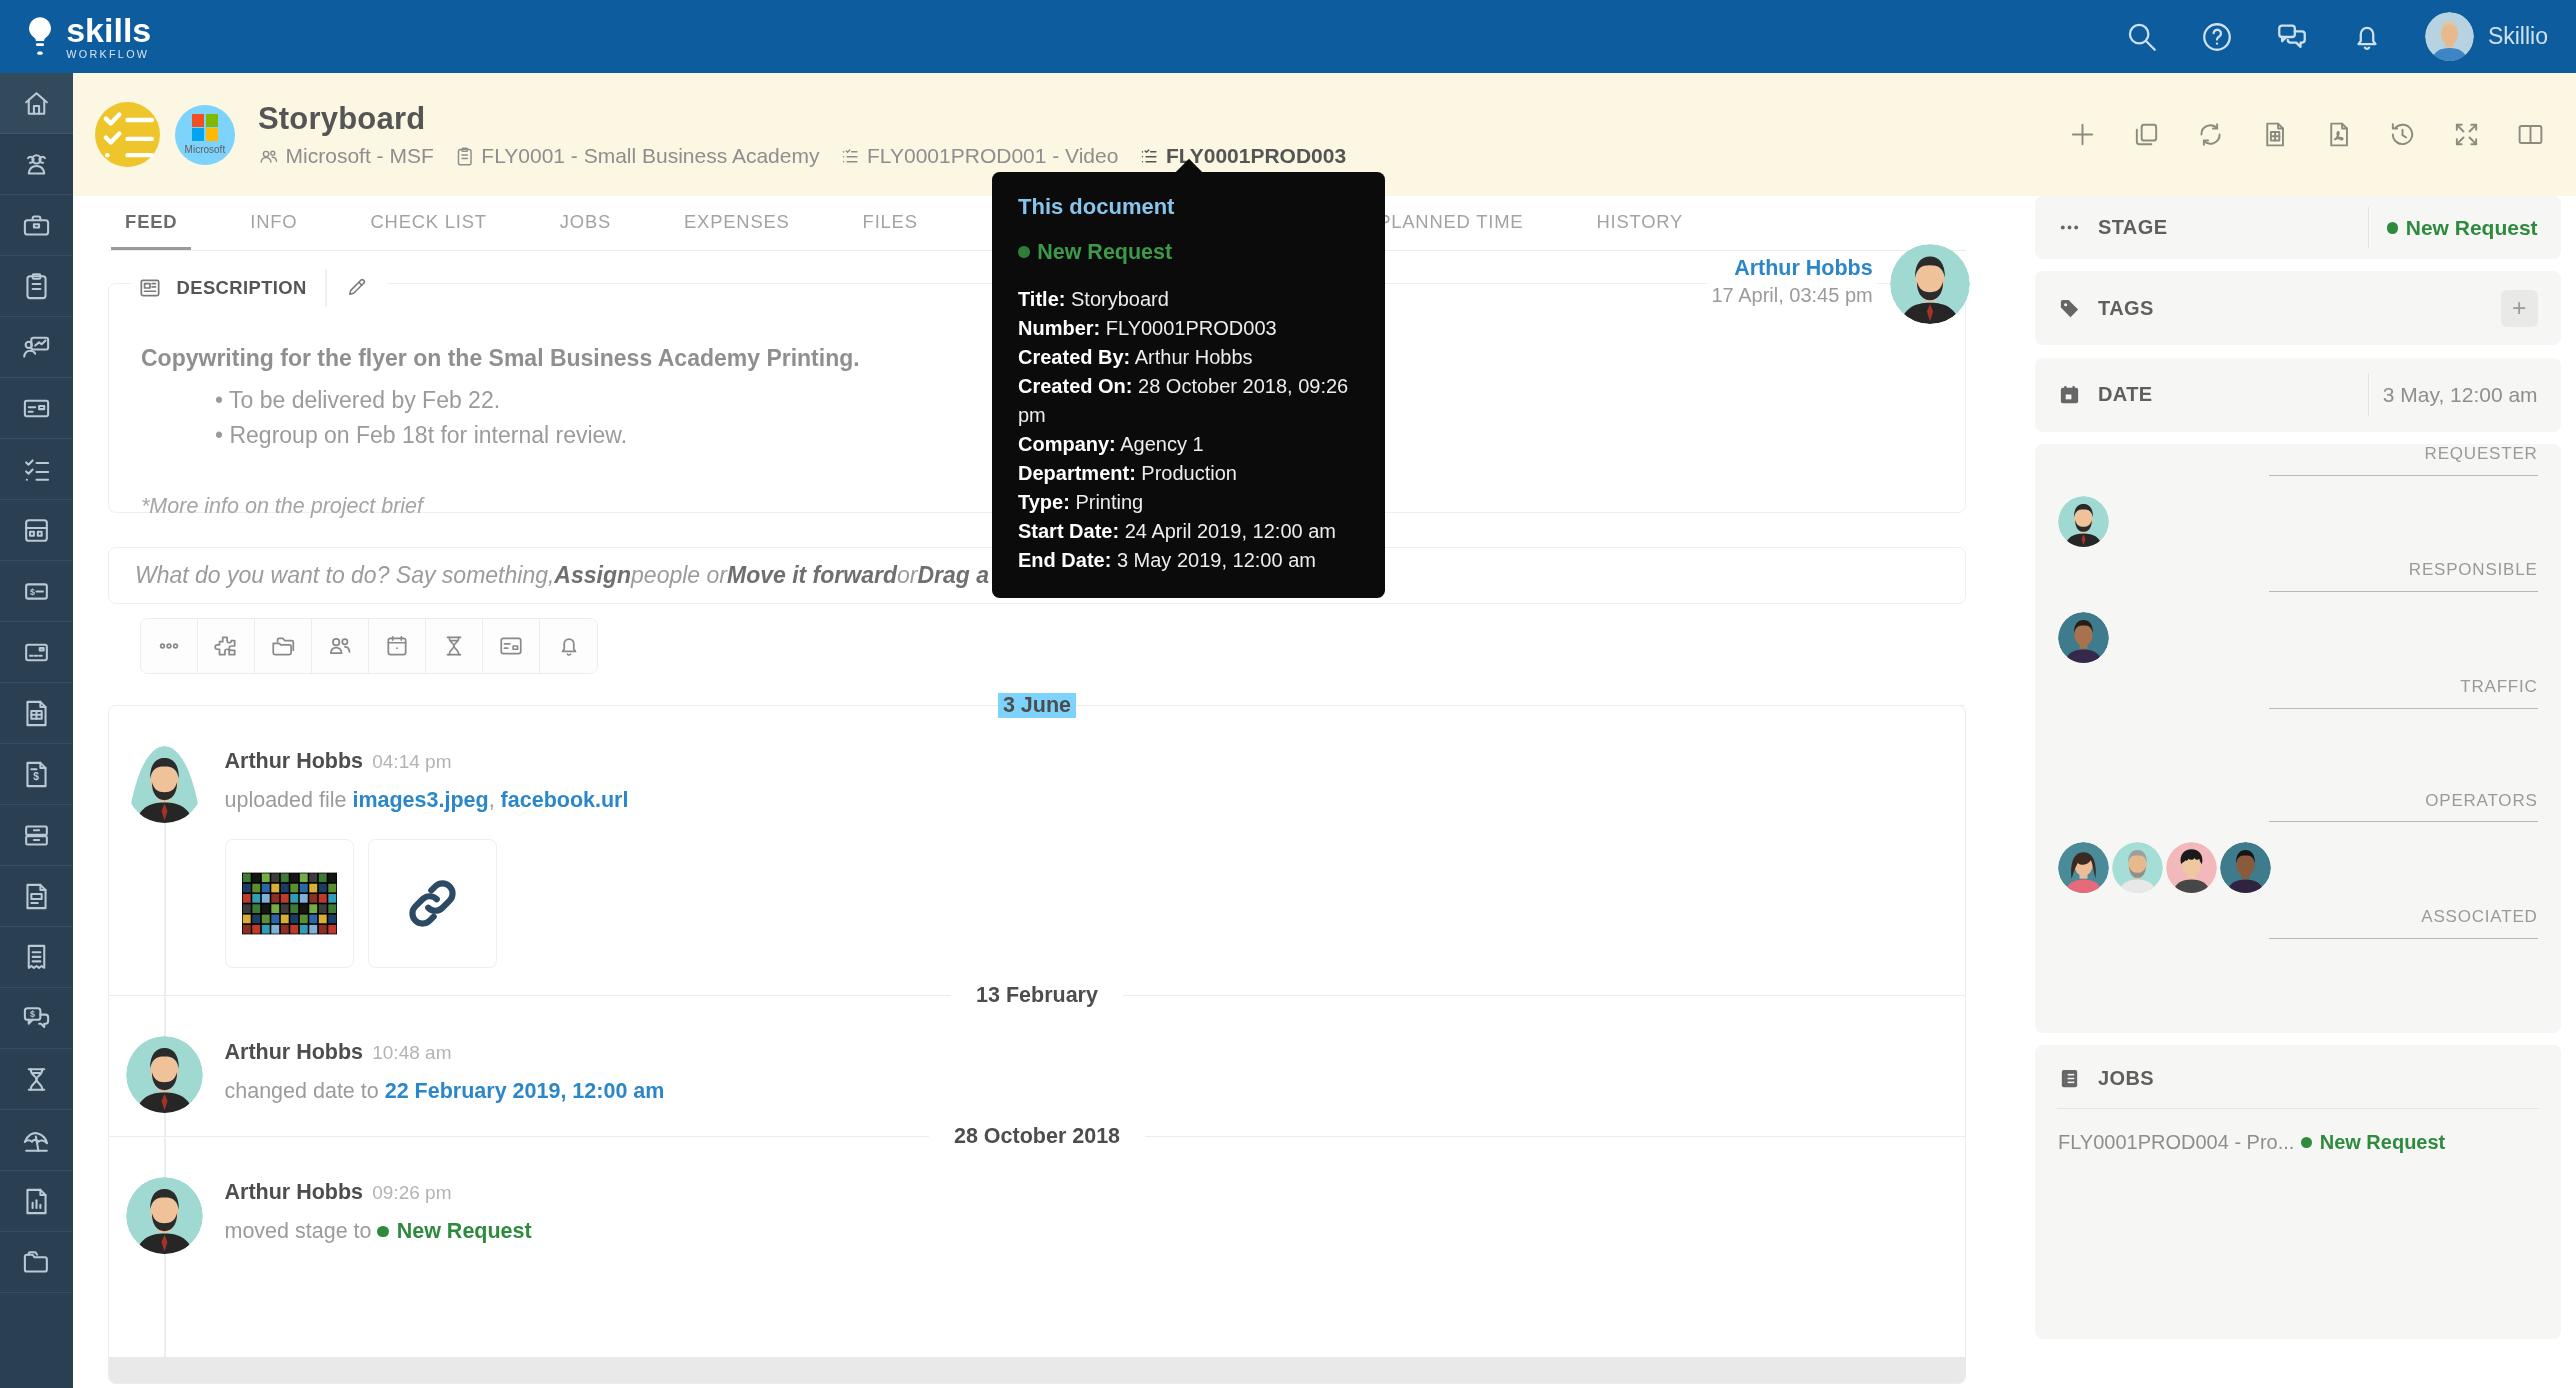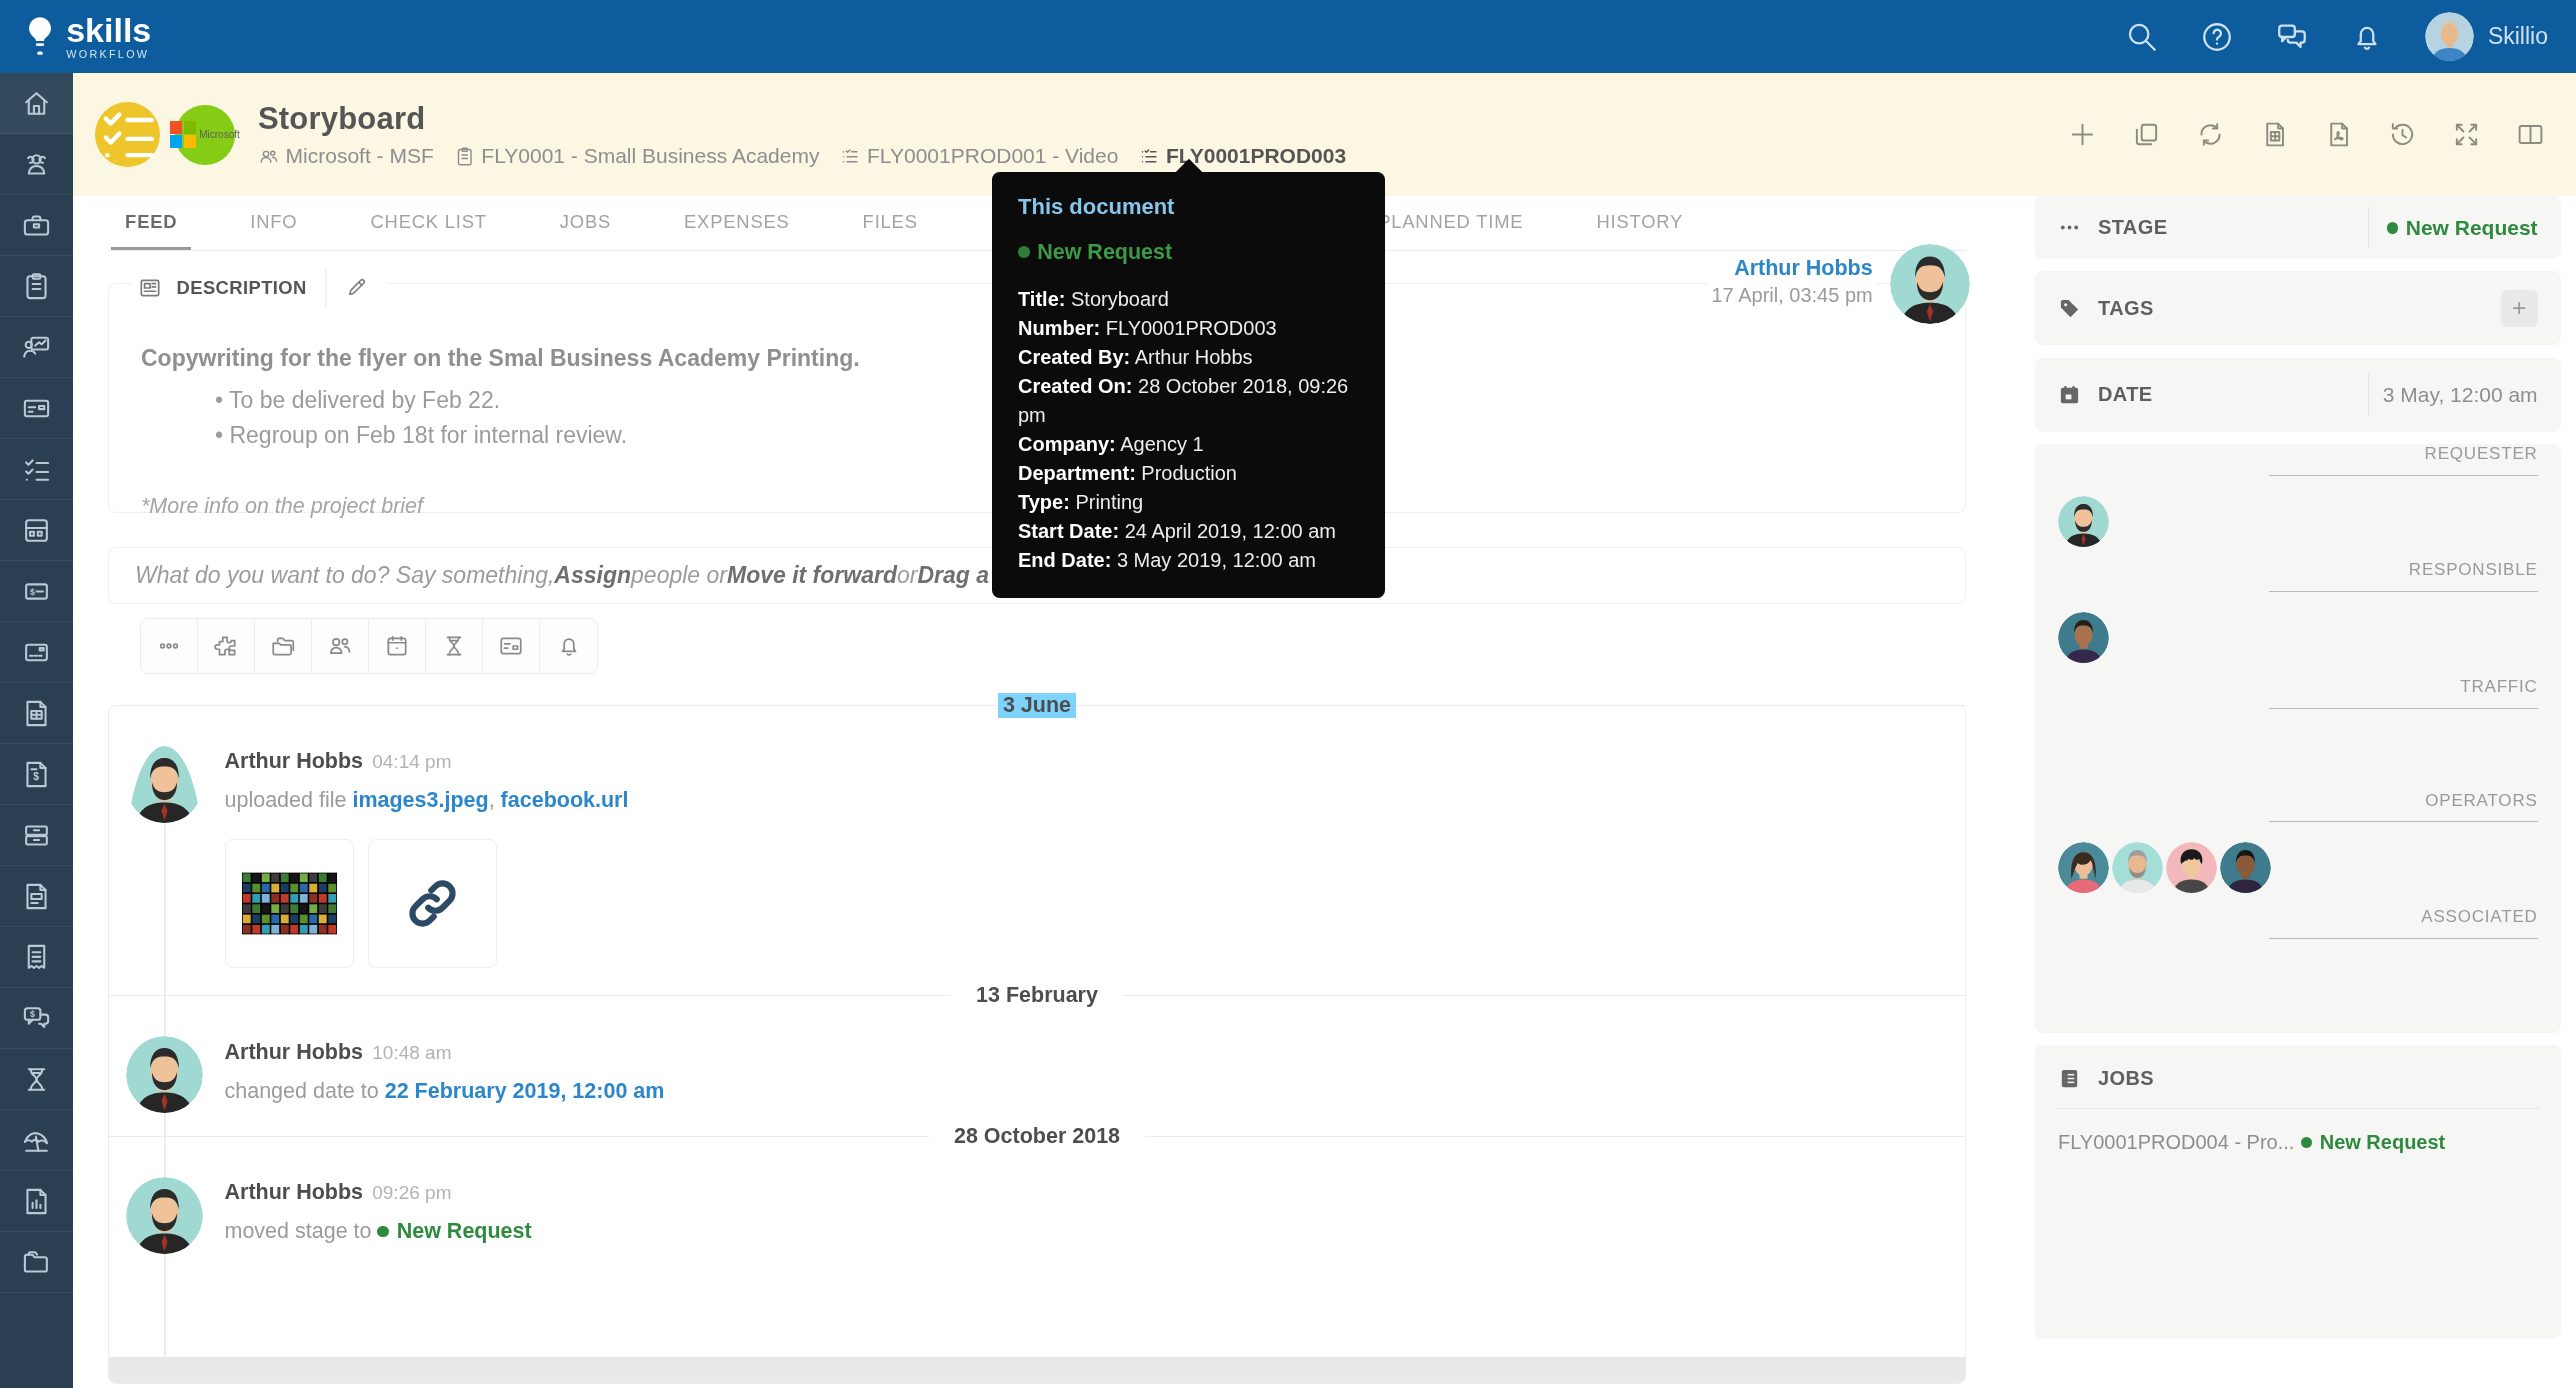--- a/index.html
+++ b/index.html
@@ -31,22 +31,22 @@
 
   .right-of-nav { flex:1; display:flex; flex-direction:column; }
 
   
   .doc-header { height:123px; background:#fbf7e3; display:flex; align-items:center;
     justify-content:space-between; padding:0 31px 0 21.5px; }
   .doc-left { display:flex; align-items:center; gap:15.4px; }
   .doc-type-circle { width:65px; height:65px; border-radius:50%; background:#eec62b;
     display:flex; align-items:center; justify-content:center; color:#fff; }
   .doc-type-circle svg { width:34px; height:34px; }
-  .ms-circle { width:60px; height:60px; border-radius:50%; background:#84cc16;
-    display:flex; flex-direction:row; align-items:center; justify-content:center; gap:3.1px; }
+  .ms-circle { width:60px; height:60px; border-radius:50%; background:#7dd3fc;
+    display:flex; flex-direction:column; align-items:center; justify-content:center; gap:3.1px; }
   .ms-squares { display:grid; grid-template-columns:12.3px 12.3px; grid-template-rows:12.3px 12.3px; gap:1.5px; }
   .ms-squares i { display:block; }
   .ms-label { font-size:10px; color:#5e5e5e; }
   .doc-titles { margin-left:7.7px; }
   .doc-title { font-size:31px; color:#555; font-weight:bold; letter-spacing:0.2px; }
   .crumbs { display:flex; align-items:center; gap:20px; margin-top:7.7px; }
   .crumb { display:flex; align-items:center; gap:6.1px; color:#8e8e8e; font-size:21px; }
   .crumb svg { width:21.5px; height:21.5px; }
   .crumb.current { color:#555; font-weight:bold; }
   .doc-toolbar { display:flex; align-items:center; gap:35px; color:#8b8b80; }

